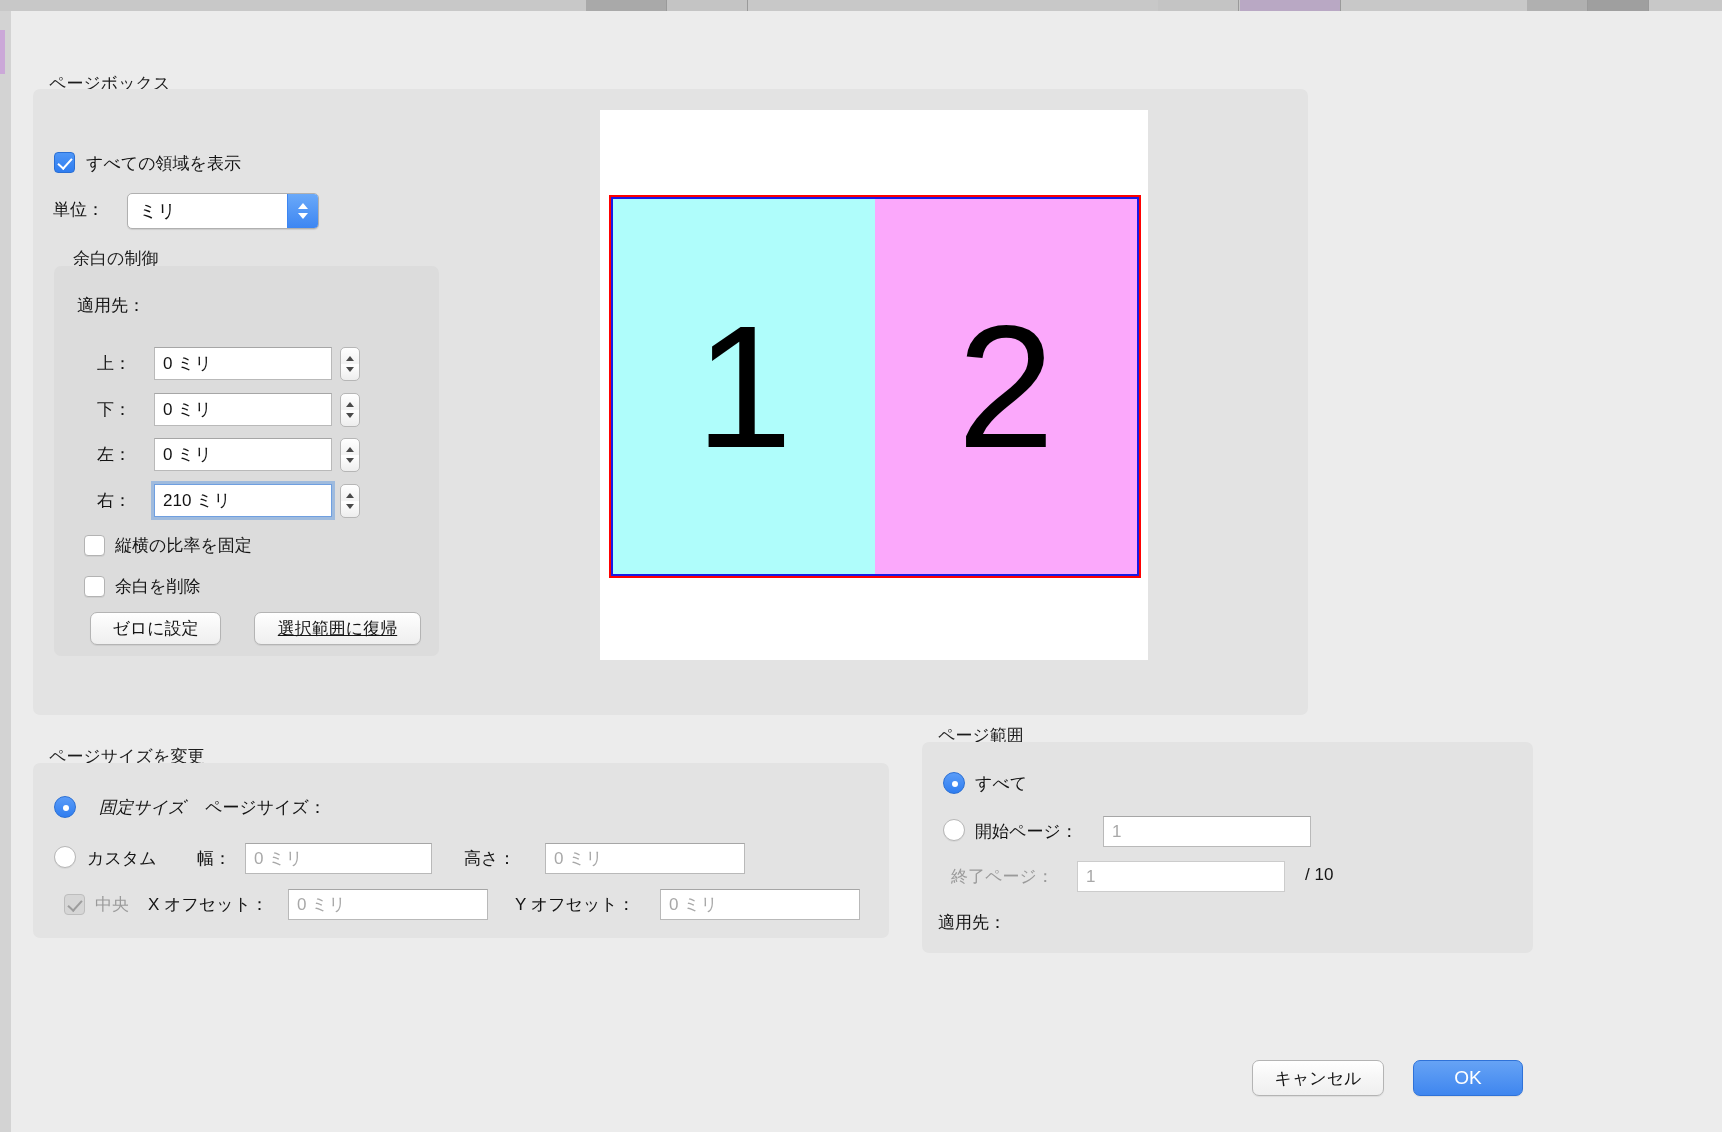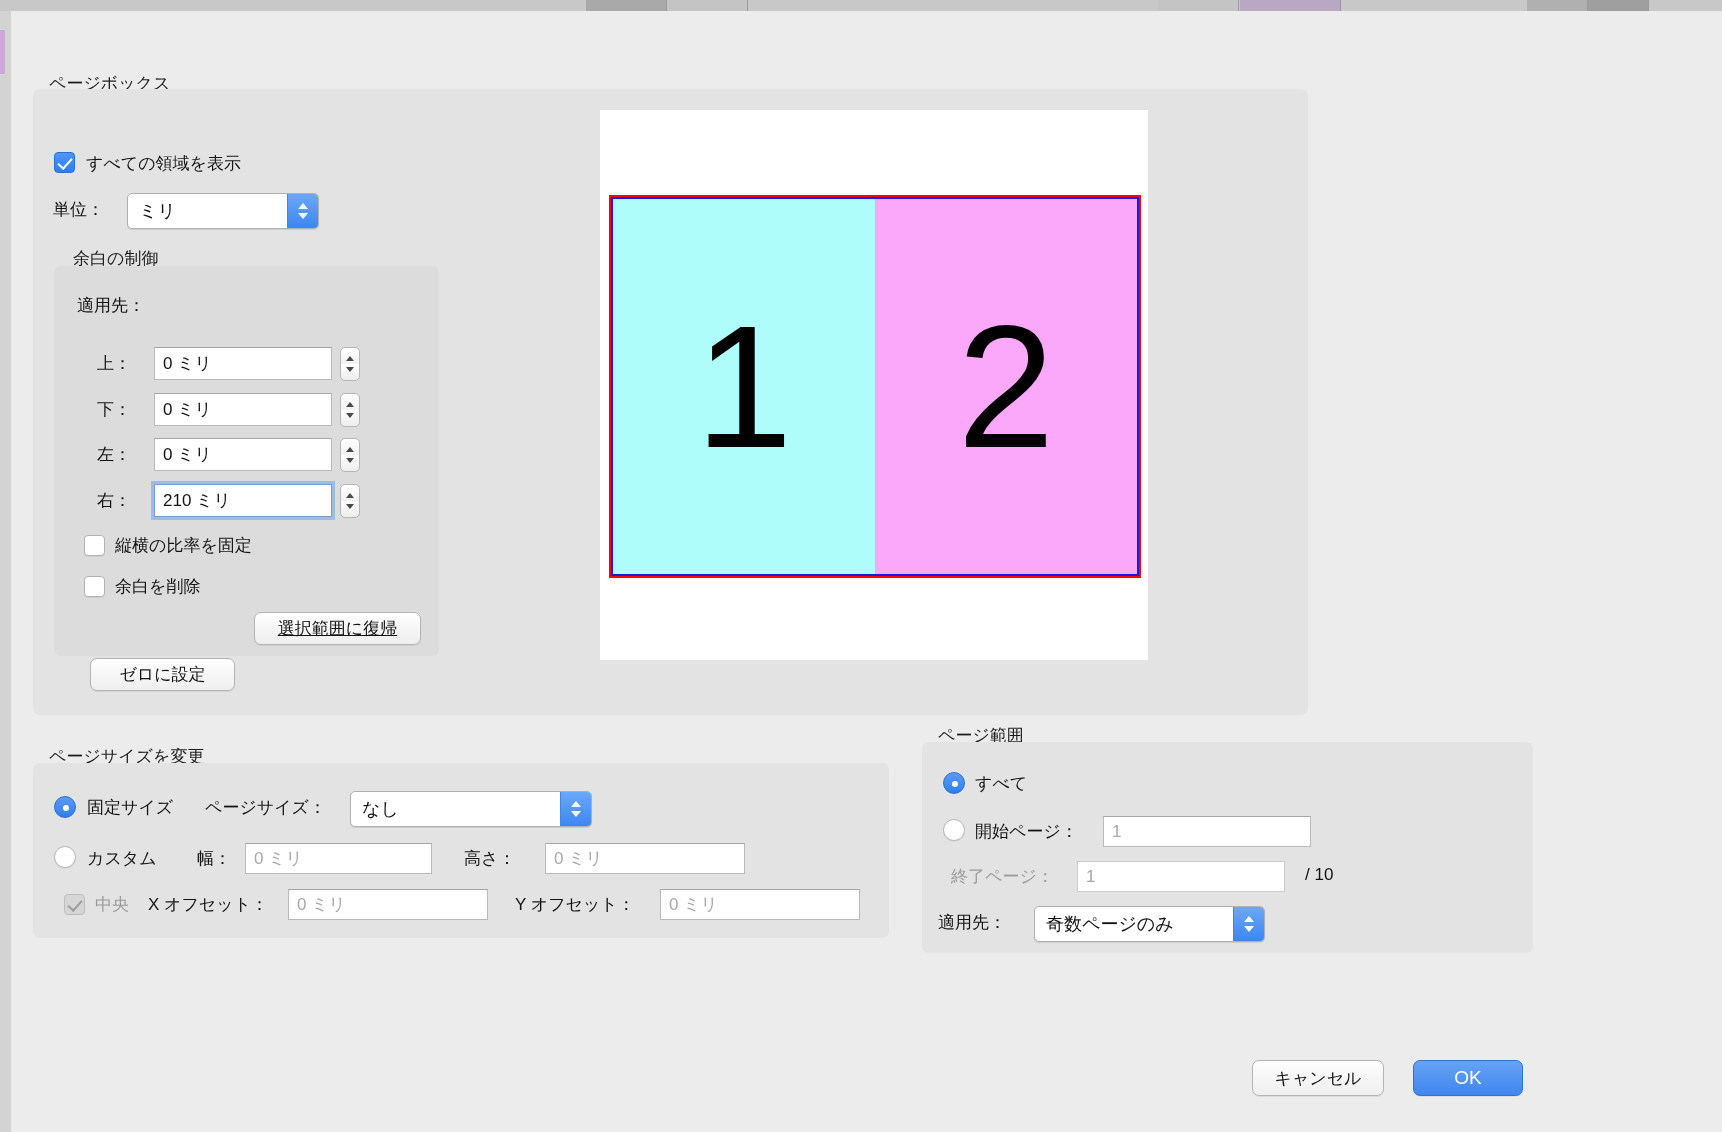--- a/index.html
+++ b/index.html
@@ -360,44 +360,37 @@
       <span class="ar up"></span>
         <span class="ar dn"></span>
     </div>
 
     <div class="cb off" style="left:73px; top:524px;"></div>
     <div class="lbl" style="left:104px; top:523px;">縦横の比率を固定</div>
 
     <div class="cb off" style="left:73px; top:565px;"></div>
     <div class="lbl" style="left:104px; top:564px;">余白を削除</div>
 
-    <div class="btn" style="left:79px; top:601px; width:145px; height:33px;margin-top:46px;">ゼロに設定</div>
+    <div class="btn" style="left:79px; top:601px; width:131px; height:33px;">ゼロに設定</div>
     <div class="btn" style="left:243px; top:601px; width:167px; height:33px;text-decoration:underline;">選択範囲に復帰</div>
 
     <div class="preview-paper" style="left:589px; top:99px; width:548px; height:550px;"></div>
     <div class="preview-frame" style="left:598px; top:184px; width:532px; height:383px;">
       <div class="preview-frame-inner">
         <div class="half left">1</div>
         <div class="half right">2</div>
       </div>
     </div>
 
     <div class="group-label" style="left:38px; top:734px;">ページサイズを変更</div>
     <div class="group-box" style="left:22px; top:752px; width:856px; height:175px;"></div>
 
     <div class="rb on" style="left:43px; top:785px;"></div>
-    <div class="lbl" style="left:76px; top:785px;">固定サイズ</div>
+    <div class="lbl" style="left:88px; top:785px;font-style:italic;">固定サイズ</div>
     <div class="lbl" style="left:194px; top:785px;">ページサイズ：</div>
-    <div class="popup" style="left:339px; top:780px; width:242px; height:36px;">
-      <span>なし</span>
-      <span class="arrows">
-        <span class="ar up"></span>
-          <span class="ar dn"></span>
-      </span>
-    </div>
 
     <div class="rb off" style="left:43px; top:835px;"></div>
     <div class="lbl" style="left:76px; top:836px;">カスタム</div>
     <div class="lbl" style="left:186px; top:836px;">幅：</div>
     <div class="field placeholder" style="left:234px; top:832px; width:187px; height:31px;">0 ミリ</div>
     <div class="lbl" style="left:453px; top:836px;">高さ：</div>
     <div class="field placeholder" style="left:534px; top:832px; width:200px; height:31px;">0 ミリ</div>
 
     <div class="cb dimon" style="left:53px; top:883px;"></div>
     <div class="lbl dim" style="left:84px; top:882px;">中央</div>
@@ -414,25 +407,18 @@
 
     <div class="rb off" style="left:932px; top:808px;"></div>
     <div class="lbl" style="left:964px; top:809px;">開始ページ：</div>
     <div class="field placeholder" style="left:1092px; top:805px; width:208px; height:31px;">1</div>
 
     <div class="lbl dim" style="left:940px; top:854px;">終了ページ：</div>
     <div class="field placeholder disabled" style="left:1066px; top:850px; width:208px; height:31px;">1</div>
     <div class="lbl" style="left:1294px; top:854px;">/ 10</div>
 
     <div class="lbl" style="left:927px; top:900px;">適用先：</div>
-    <div class="popup" style="left:1023px; top:895px; width:231px; height:36px;">
-      <span>奇数ページのみ</span>
-      <span class="arrows">
-        <span class="ar up"></span>
-          <span class="ar dn"></span>
-      </span>
-    </div>
 
     <div class="btn" style="left:1241px; top:1049px; width:132px; height:36px;">キャンセル</div>
     <div class="btn primary" style="left:1402px; top:1049px; width:110px; height:36px; font-size:19px;">OK</div>
 
   </div>
 </div>
 
 </body></html>

